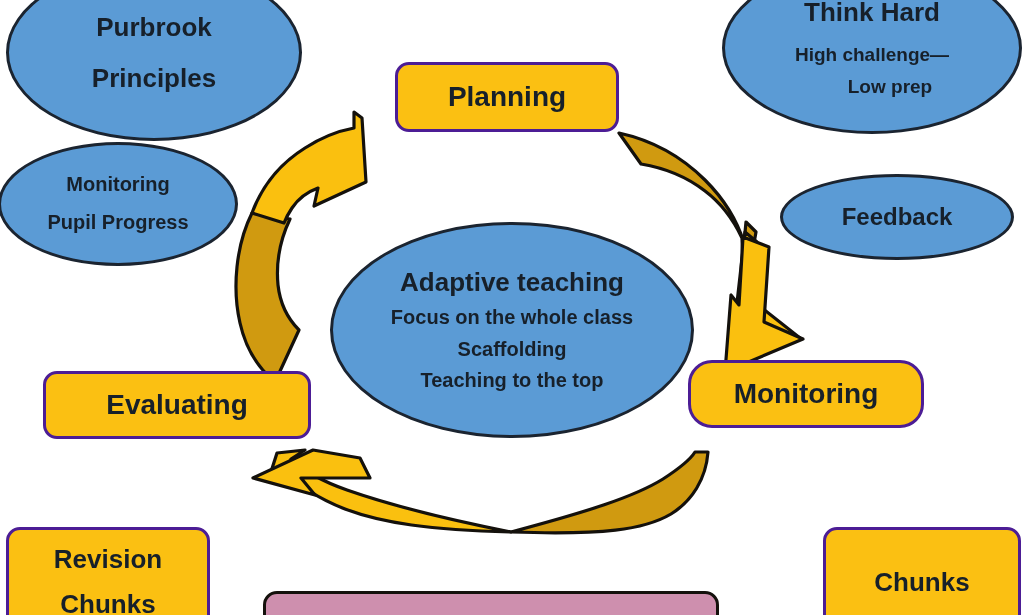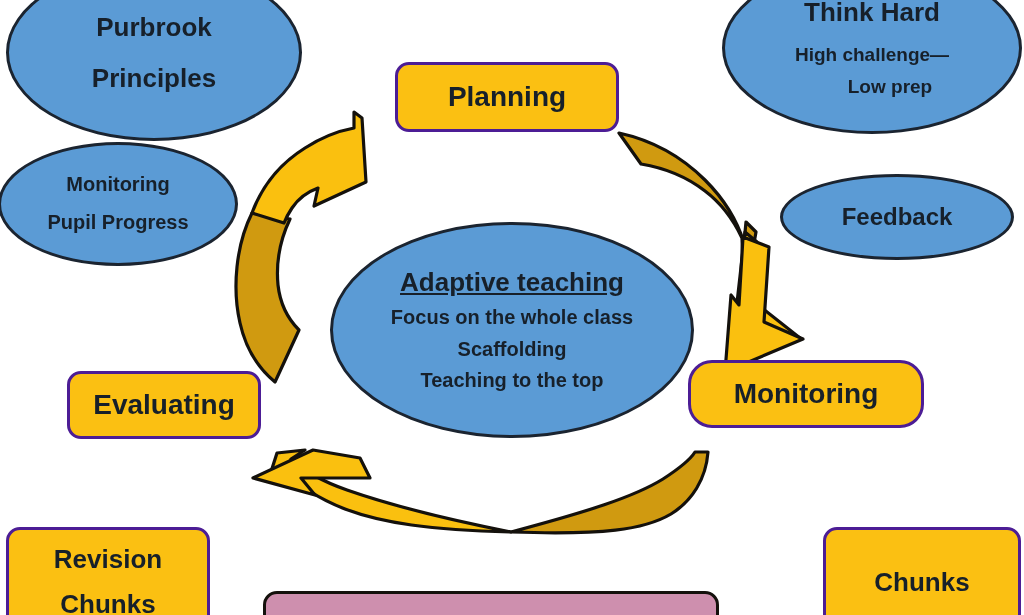--- a/index.html
+++ b/index.html
@@ -49,21 +49,21 @@
     background: #CE8FAE;
     border: 3px solid #14110c;
     border-radius: 14px;
   }
   .line {
     display: block;
     line-height: 1.18;
     white-space: nowrap;
   }
   .t-bold   { font-weight: bold; }
-  .t-under  { text-decoration: underline; }
+  .t-under  { }
 
   
   .sz-28 { font-size: 28px; }
   .sz-26 { font-size: 26px; }
   .sz-24 { font-size: 24px; }
   .sz-20 { font-size: 20px; }
   .sz-19 { font-size: 19px; }
   .gap-lg .line + .line { margin-top: 20px; }
   .gap-md .line + .line { margin-top: 14px; }
   .gap-sm .line + .line { margin-top: 8px; }
@@ -173,21 +173,21 @@
   </div>
 
   <div class="node rbox" style="left:395px; top:62px; width:224px; height:70px;">
     <span class="line sz-28 t-bold">Planning</span>
   </div>
 
   <div class="node rbox" style="left:688px; top:360px; width:236px; height:68px;border-radius:24px;">
     <span class="line sz-28 t-bold">Monitoring</span>
   </div>
 
-  <div class="node rbox" style="left:67px; top:371px; width:194px; height:68px;">
+  <div class="node rbox" style="left:43px; top:371px; width:268px; height:68px;">
     <span class="line sz-28 t-bold">Evaluating</span>
   </div>
 
   <div class="node ellipse gap-lg" style="left:6px; top:-36px; width:296px; height:177px;">
     <span class="line sz-26 t-bold">Purbrook</span>
     <span class="line sz-26 t-bold">Principles</span>
   </div>
 
   <div class="node ellipse gap-md" style="left:-2px; top:142px; width:240px; height:124px;">
     <span class="line sz-20 t-bold">Monitoring</span>

